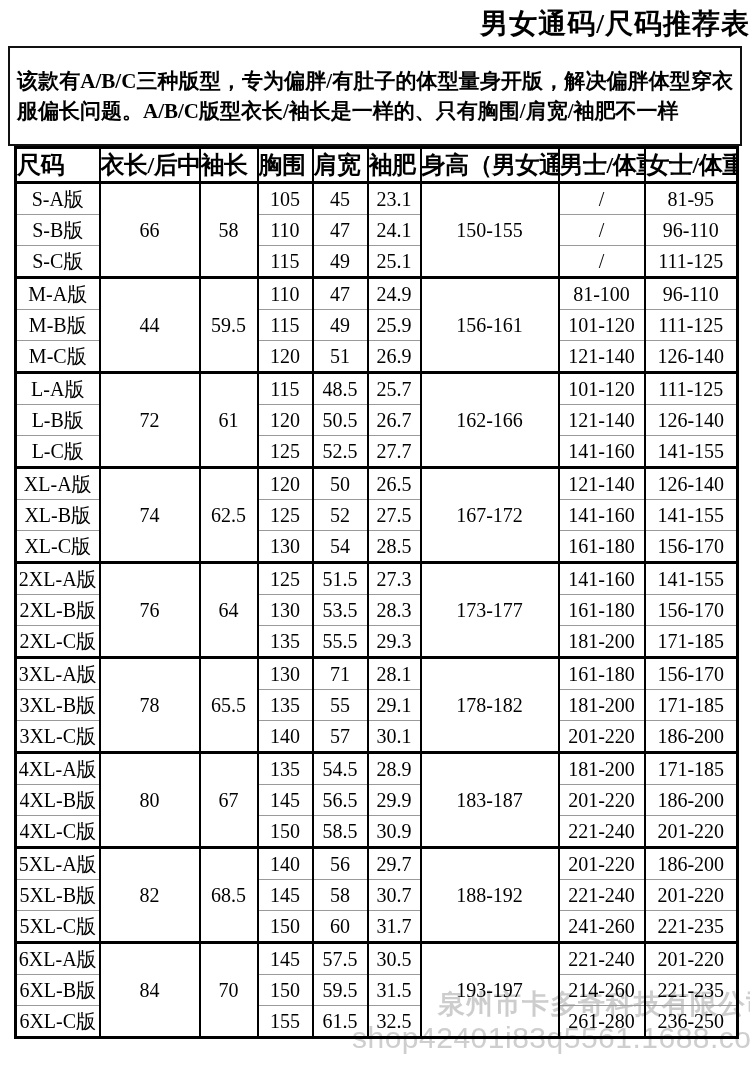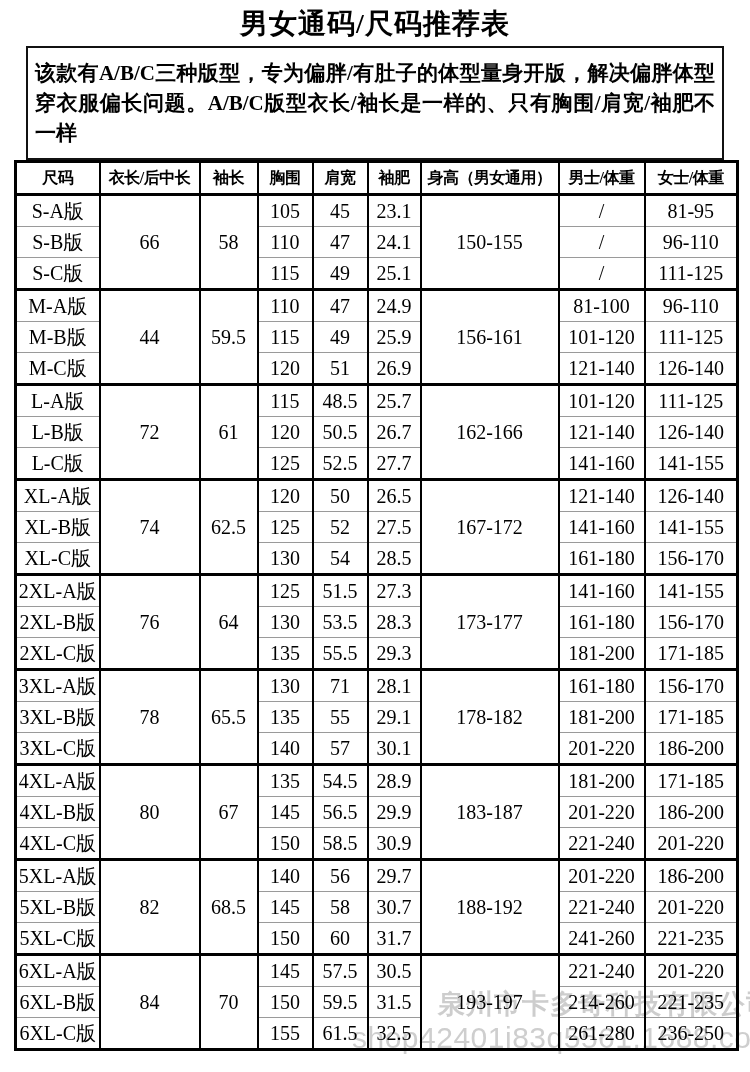--- a/index.html
+++ b/index.html
@@ -6,53 +6,53 @@
   .page{
     position:relative;
     width:750px;height:1072px;
     background:#ffffff;
     font-family:"Liberation Serif", serif;
     color:#000;
     overflow:hidden;
   }
   .page-title{
     margin:5px 0 3px 0;
-    text-align:center;
+    text-align:right;
     font-size:28px;
     font-weight:700;
     letter-spacing:1px;
   }
   .intro-box{
-    margin:0 26px;
+    margin:0 8px;
     border:2px solid #111;
-    padding:10px 7px;
+    padding:18px 7px;
     font-size:21px;
     line-height:30px;
     font-weight:600;
     text-align:justify;
   }
   .intro-box.second{border-top:none;}
   table.size-table{
     position:relative;
     z-index:2;
     margin:0 14px;
     width:722px;
     border-collapse:collapse;
     table-layout:fixed;
     border:3px solid #000;
     background:transparent;
   }
   table.size-table th{
     border:2px solid #000;
     border-bottom:3px solid #000;
-    font-size:16px;
+    font-size:24px;
     font-weight:700;
     height:30px;
     padding:0;
-    text-align:center;
+    text-align:left;
     white-space:nowrap;
     letter-spacing:-0.5px;
     overflow:hidden;
   }
   table.size-table td{
     border-left:2px solid #000;
     border-right:2px solid #000;
     border-top:1px solid #9a9a9a;
     text-align:center;
     vertical-align:middle;

